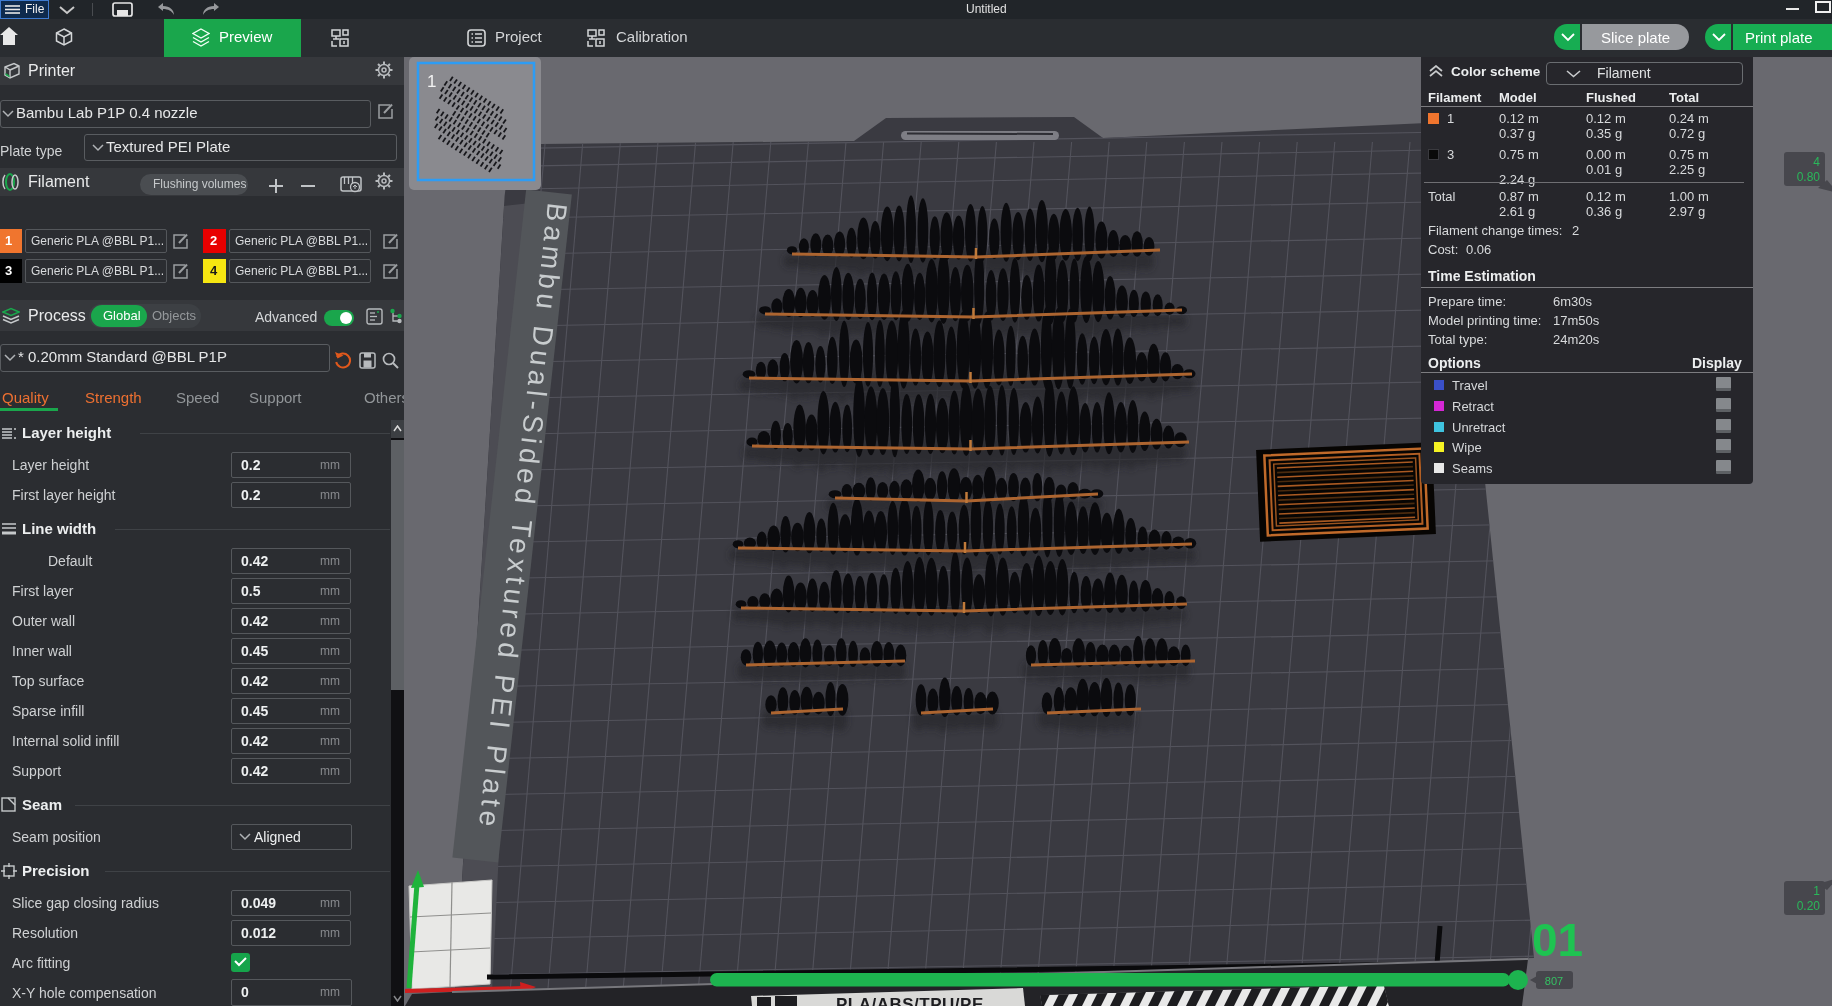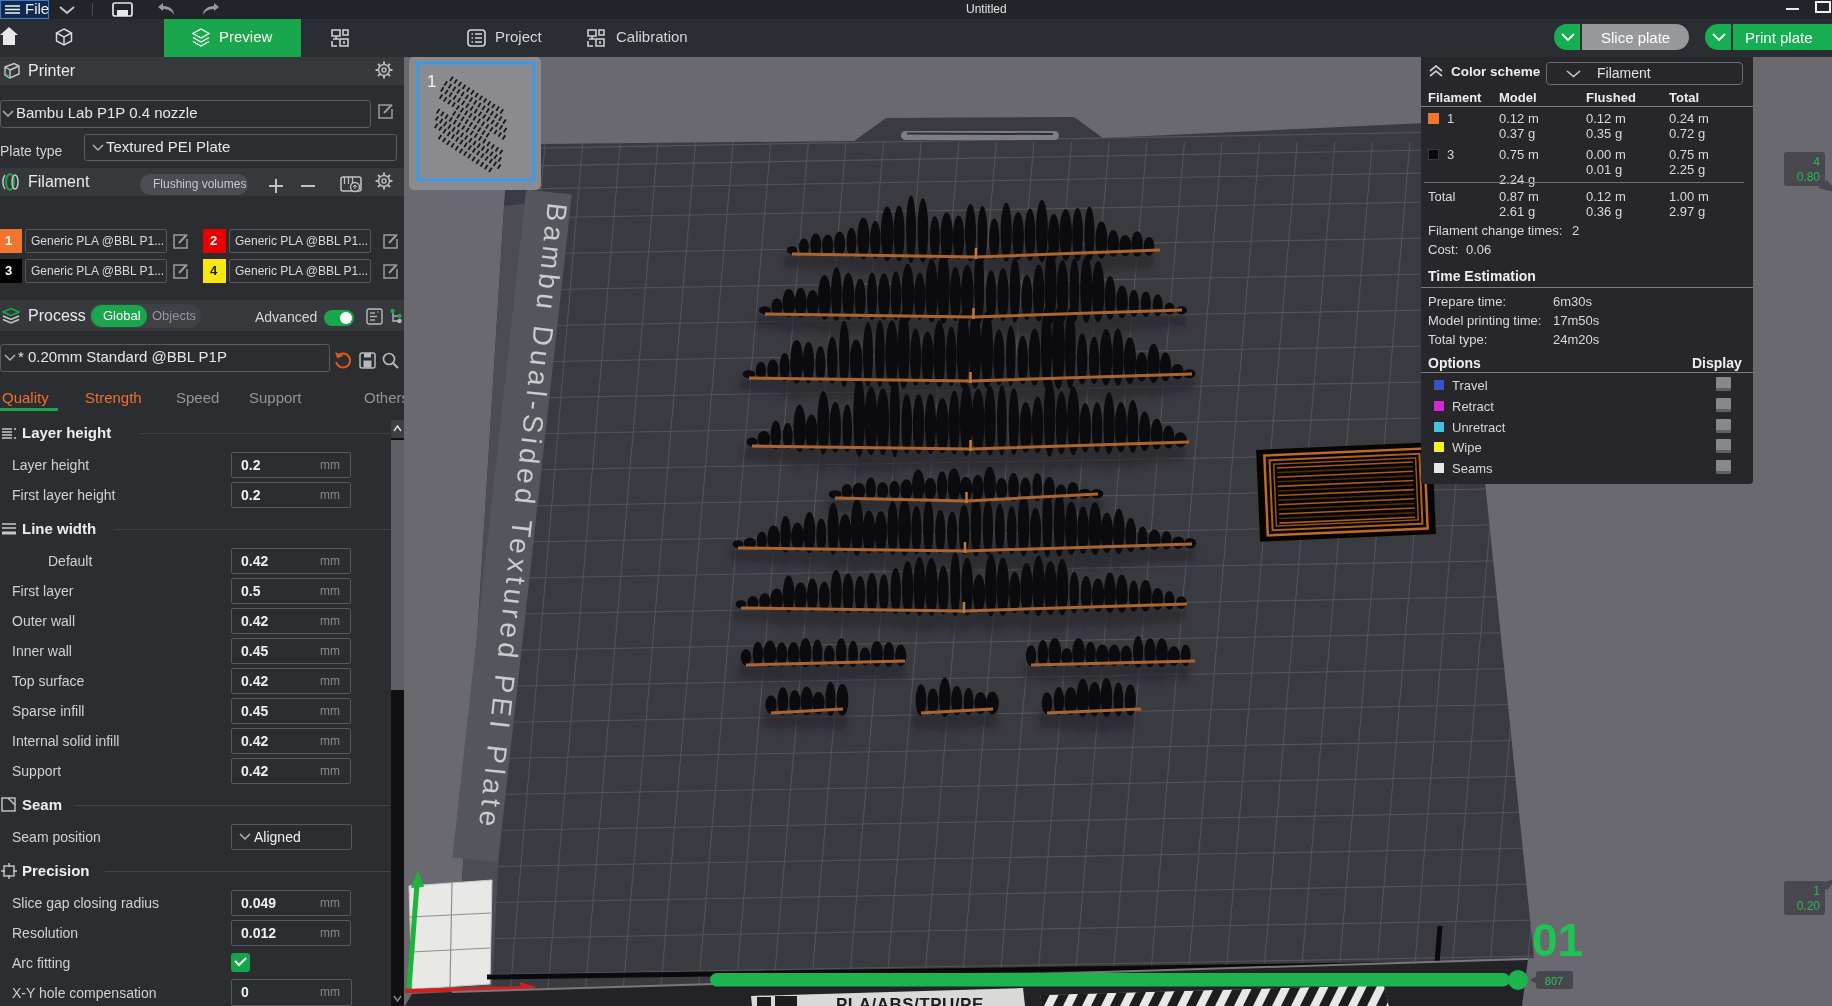--- a/index.html
+++ b/index.html
@@ -9,21 +9,21 @@
 <body>
 <div class="abs" style="left:0px;top:0px;width:1832px;height:19px;background:#212529;"></div>
 <div class="abs" style="left:0px;top:0px;width:49px;height:19px;background:#0e2a4d;border:1px solid #3e7bd0;"></div>
 <svg class="abs" style="left:5px;top:5px;" width="16" height="9" viewBox="0 0 16 9">
     <g stroke="#e8e8e8" stroke-width="1.6">
       <line x1="0" y1="1" x2="15" y2="1"></line>
       <line x1="0" y1="4.5" x2="15" y2="4.5"></line>
       <line x1="0" y1="8" x2="15" y2="8"></line>
     </g>
   </svg>
-<div class="abs" style="top:2px;font-size:15px;color:#f0f0f0;font-weight:400;white-space:nowrap;line-height:14px;left:25px;">File</div>
+<div class="abs" style="top:2px;font-size:12px;color:#f0f0f0;font-weight:400;white-space:nowrap;line-height:14px;left:25px;">File</div>
 <svg class="abs" style="left:57px;top:5px;" width="20" height="10" viewBox="0 0 20 10">
     <polyline points="3,2 10,8 17,2" fill="none" stroke="#c8c8c8" stroke-width="2"></polyline>
   </svg>
 <div class="abs" style="left:92px;top:3px;width:1px;height:13px;background:#494c50;"></div>
 <svg class="abs" style="left:112px;top:2px;" width="21" height="15" viewBox="0 0 21 15">
     <rect x="1" y="1" width="19" height="13" rx="2" fill="none" stroke="#e6e6e6" stroke-width="1.7"></rect>
     <rect x="5" y="8" width="11" height="6" fill="#e6e6e6"></rect>
   </svg>
 <svg class="abs" style="left:154px;top:2px;" width="24" height="14" viewBox="0 0 24 14">
     <path d="M4 5 L9 1 L9 4 C16 4 20 8 20 13 C18 9 14 7 9 7 L9 9 Z" fill="#97999c"></path>

